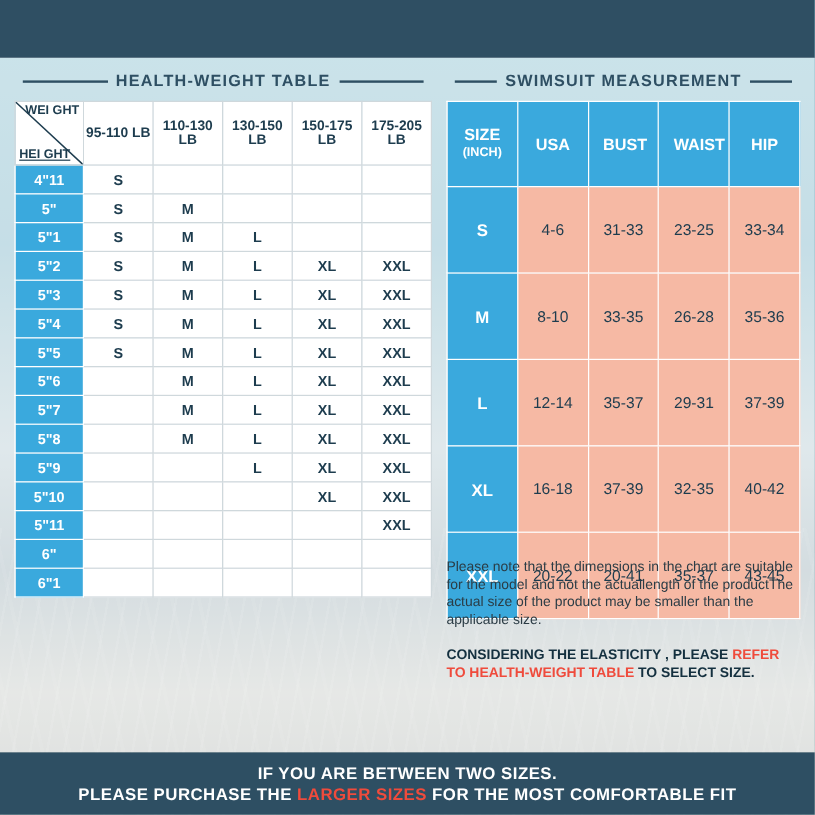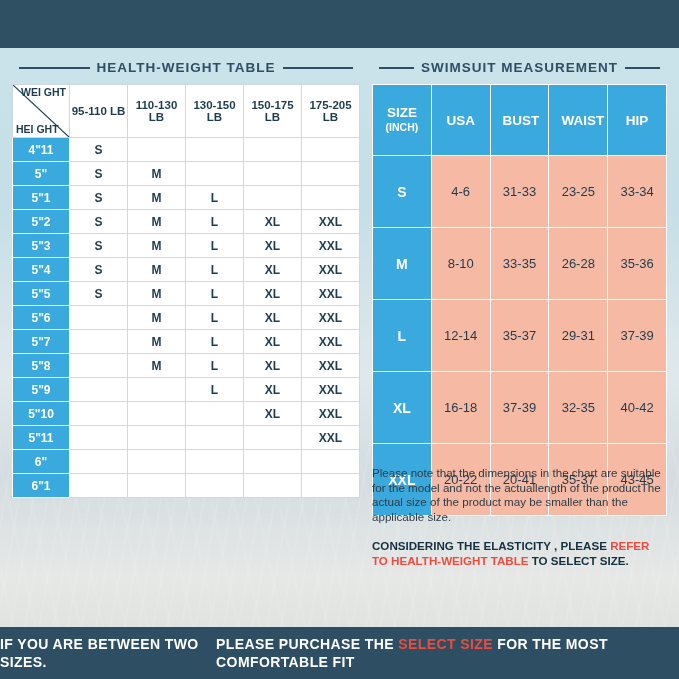--- a/index.html
+++ b/index.html
@@ -35,21 +35,21 @@
     background:#2e4f63;
     display:flex;align-items:center;justify-content:center;
   }
   .header h1{
     margin:0;color:#ffffff;font-size:30px;font-weight:bold;
     letter-spacing:3px;
   }
   .footer{
     position:absolute;left:0;right:0;bottom:0;height:52px;
     background:#2e4f63;color:#ffffff;
-    display:flex;flex-direction:row;align-items:center;justify-content:center;
+    display:flex;flex-direction:column;align-items:center;justify-content:center;
     font-size:14px;font-weight:bold;letter-spacing:.4px;
   }
   .footer .line{line-height:18px;}
   .footer .hl{color:#ef4b3c;}
 
   .content{
     position:absolute;left:0;right:0;top:48px;bottom:52px;
   }
 
   
@@ -76,21 +76,21 @@
     color:#1d3c4e;
     height:23px;
     padding:0;
   }
   .hw th{font-weight:bold;font-size:11.5px;line-height:12px;}
   .hw .corner{
     position:relative;width:56px;height:52px;padding:0;
     background:#ffffff;
   }
   .hw .corner .wt{position:absolute;right:3px;top:2px;font-size:10.5px;font-weight:bold;line-height:11px;text-align:right;}
-  .hw .corner .ht{position:absolute;left:3px;bottom:2px;font-size:10.5px;font-weight:bold;line-height:11px;text-align:right;}
+  .hw .corner .ht{position:absolute;left:3px;bottom:2px;font-size:10.5px;font-weight:bold;line-height:11px;text-align:right;text-decoration:underline;}
   .hw .corner .slash{position:absolute;left:0;top:0;width:100%;height:100%;}
   .hw .rowhead{
     background:#3aa9dd;color:#ffffff;font-weight:bold;font-size:12px;
     border:1px solid #ffffff;
   }
   .hw .colhead{
     height:52px;vertical-align:middle;
   }
   .c-s{background:#e7c9f5;color:#1d3c4e;font-weight:bold;}
   .c-m{background:#f6aee0;color:#1d3c4e;font-weight:bold;}
@@ -357,16 +357,16 @@
       <div class="elas">
         <span>CONSIDERING THE ELASTICITY , PLEASE </span><span class="red">REFER TO HEALTH-WEIGHT TABLE</span><span> TO SELECT SIZE.</span>
       </div>
     </div>
 
   </div>
 
   <div class="footer">
     <div class="line">IF YOU ARE BETWEEN TWO SIZES.</div>
     <div class="line">
-      <span>PLEASE PURCHASE THE </span><span class="hl">SELECT SIZE</span><span> FOR THE MOST COMFORTABLE FIT</span>
+      <span>PLEASE PURCHASE THE </span><span class="hl">LARGER SIZES</span><span> FOR THE MOST COMFORTABLE FIT</span>
     </div>
   </div>
 </div>
 
 </body></html>

